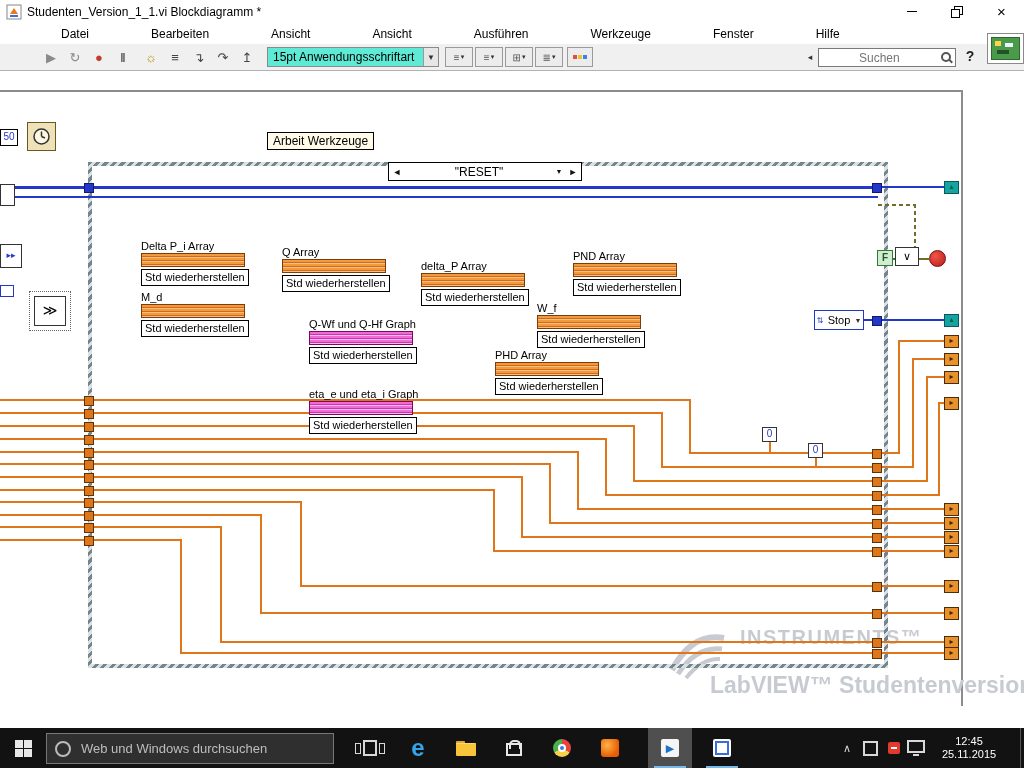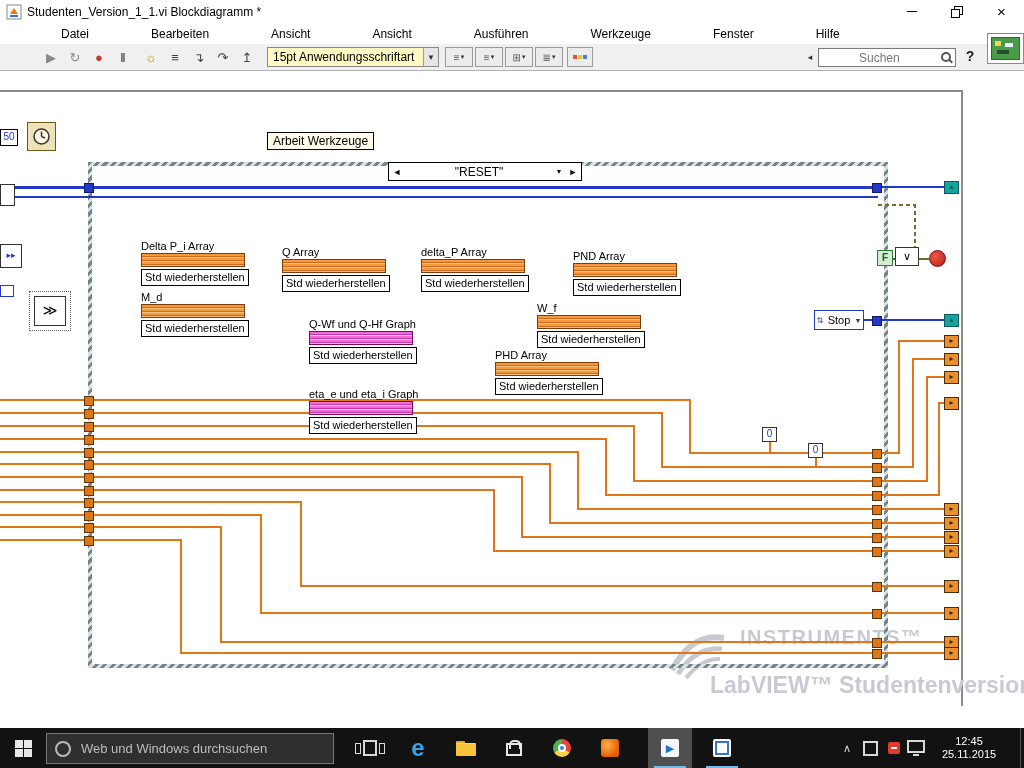--- a/index.html
+++ b/index.html
@@ -21,21 +21,21 @@
   .glyph-close{font-size:15px;line-height:15px;color:#000;}
 
   .menubar{position:absolute;left:0;top:23px;width:1024px;height:21px;background:#fff;
     display:flex;align-items:center;padding-left:6px;z-index:20;}
   .menu-item{padding:0 7px;font-size:12px;color:#000;margin-left:48px;}
 
   .toolbar{position:absolute;left:0;top:44px;width:1024px;height:26px;background:#f0f0f0;
     border-bottom:1px solid #b2b2b2;z-index:20;}
   .tb-btn{position:absolute;top:2px;width:22px;height:22px;display:flex;align-items:center;
     justify-content:center;font-size:13px;color:#444;}
-  .font-combo{position:absolute;left:267px;top:3px;width:170px;height:18px;background:#fef9c3;
+  .font-combo{position:absolute;left:267px;top:3px;width:170px;height:18px;background:#5eead4;
     border:1px solid #8a8a8a;display:flex;align-items:center;font-size:12px;}
   .font-combo .txt{flex:1;padding-left:5px;white-space:nowrap;overflow:hidden;}
   .font-combo .arrow{width:14px;height:100%;background:#e6e6e6;border-left:1px solid #9a9a9a;
     display:flex;align-items:center;justify-content:center;font-size:8px;color:#333;}
   .mini-combo{position:absolute;top:3px;width:26px;height:18px;background:#ececec;border:1px solid #9a9a9a;
     display:flex;align-items:center;justify-content:center;gap:1px;font-size:10px;color:#555;}
   .mini-combo .dn{font-size:7px;color:#333;}
   .cleanup{position:absolute;left:567px;top:3px;width:24px;height:18px;border:1px solid #9a9a9a;
     background:#ececec;display:flex;align-items:center;justify-content:center;gap:1px;}
   .cleanup i{width:4px;height:4px;display:block;}
@@ -225,21 +225,21 @@
     <div class="pnode" style="left:309px;top:318px;">
       <div class="lbl">Q-Wf und Q-Hf Graph</div>
       <div class="bar pink"></div>
       <div class="act">Std wiederherstellen</div>
     </div>
     <div class="pnode" style="left:309px;top:388px;">
       <div class="lbl">eta_e und eta_i Graph</div>
       <div class="bar pink"></div>
       <div class="act">Std wiederherstellen</div>
     </div>
-    <div class="pnode" style="left:421px;top:246px;">
+    <div class="pnode" style="left:421px;top:260px;">
       <div class="lbl">delta_P Array</div>
       <div class="bar"></div>
       <div class="act">Std wiederherstellen</div>
     </div>
     <div class="pnode" style="left:495px;top:349px;">
       <div class="lbl">PHD Array</div>
       <div class="bar"></div>
       <div class="act">Std wiederherstellen</div>
     </div>
     <div class="pnode" style="left:537px;top:302px;">

